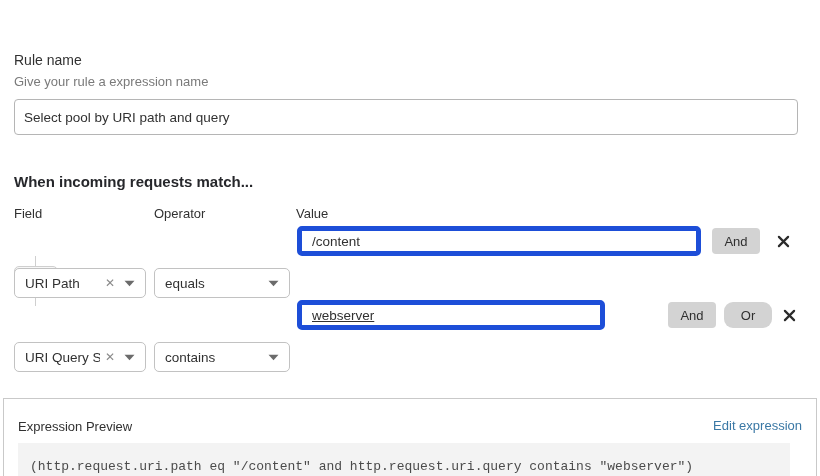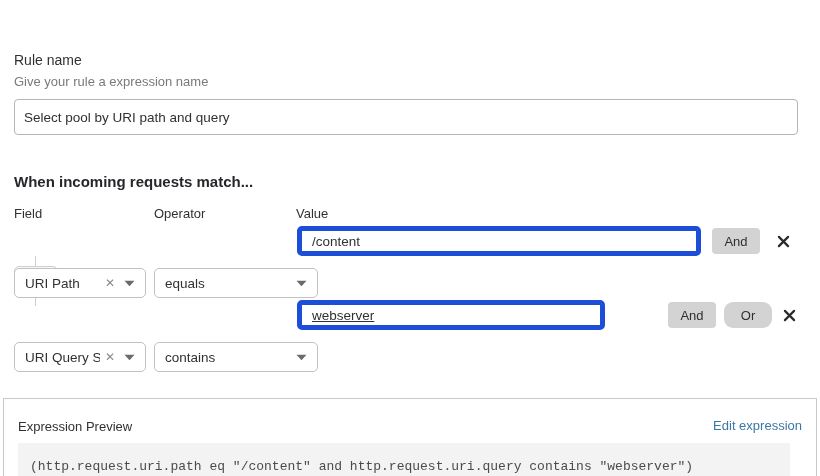--- a/index.html
+++ b/index.html
@@ -163,21 +163,21 @@
   }
   .caret {
     width: 18px;
     display: flex;
     align-items: center;
     justify-content: center;
     padding-right: 7px;
   }
 
   .field-select    { left: 0px;   width: 132px; }
-  .operator-select { left: 140px; width: 164px; align-items: center; }
+  .operator-select { left: 140px; width: 136px; align-items: center; }
 
   .value-input {
     position: absolute;
     box-sizing: border-box;
     height: 30px;
     border: 5px solid #1d4ed8;
     border-radius: 5px;
     background: #ffffff;
     font-family: "Liberation Sans", sans-serif;
     font-size: 13.5px;

